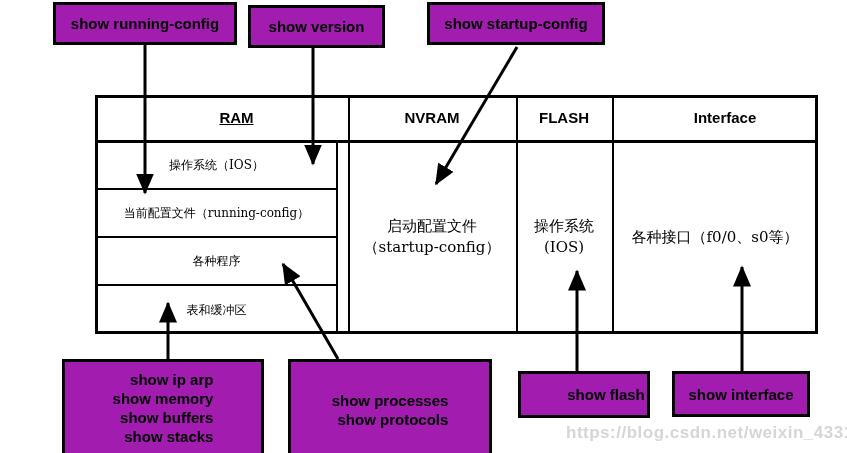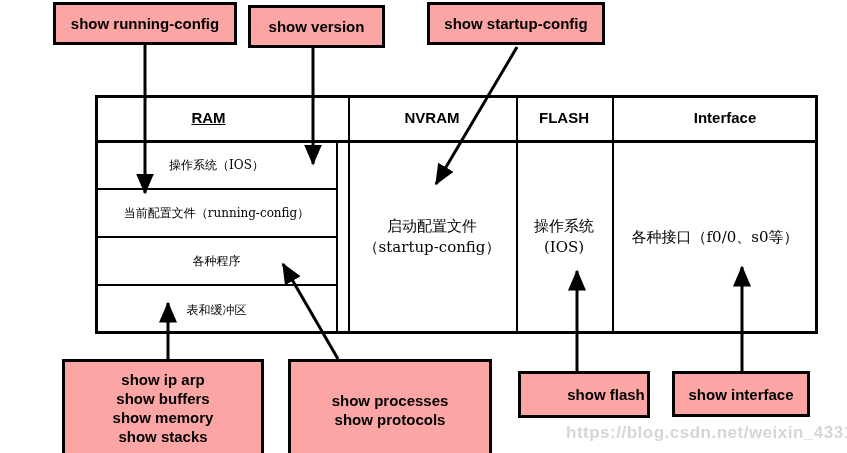--- a/index.html
+++ b/index.html
@@ -2,23 +2,23 @@
 <html><head>
 <meta charset="utf-8">
 <style>
   html,body{margin:0;padding:0;background:#ffffff;}
   .canvas{
     position:relative;width:847px;height:453px;background:#ffffff;
     overflow:hidden;font-family:"Liberation Sans",sans-serif;color:#000;
   }
   .abs{position:absolute;box-sizing:border-box;}
   .cmd-box{
-    position:absolute;box-sizing:border-box;border:3px solid #000;background:#fca5a5;
+    position:absolute;box-sizing:border-box;border:3px solid #000;background:#a21caf;
     display:flex;align-items:center;justify-content:center;
-    font-weight:bold;font-size:15px;text-align:center;line-height:19px;
+    font-weight:bold;font-size:15px;text-align:right;line-height:19px;
   }
   .hdr{
     position:absolute;box-sizing:border-box;display:flex;align-items:center;justify-content:center;
     font-weight:bold;font-size:15px;
   }
   .cellzh{
     position:absolute;box-sizing:border-box;display:flex;flex-direction:column;
     align-items:center;justify-content:center;text-align:center;
     font-family:"DejaVu Serif","Liberation Serif",serif;font-size:15px;line-height:21px;
   }
@@ -52,21 +52,21 @@
   </div>
 
   <div class="abs" style="left:95px;top:95px;width:723px;height:239px;border:3px solid #000;"></div>
 
   <div class="line-h" style="left:95px;top:140px;width:723px;"></div>
 
   <div class="line-v" style="left:348px;top:95px;height:239px;"></div>
   <div class="line-v" style="left:516px;top:95px;height:239px;"></div>
   <div class="line-v" style="left:612px;top:95px;height:239px;"></div>
 
-  <div class="hdr" style="left:82px;top:95px;width:253px;height:45px;text-decoration:underline;">RAM</div>
+  <div class="hdr" style="left:110px;top:95px;width:253px;height:45px;text-decoration:underline;">RAM</div>
   <div class="hdr" style="left:348px;top:95px;width:168px;height:45px;">NVRAM</div>
   <div class="hdr" style="left:516px;top:95px;width:96px;height:44px;">FLASH</div>
   <div class="hdr" style="left:612px;top:95px;width:206px;height:45px;padding-left:20px;">Interface</div>
 
   <div class="abs" style="left:97px;top:142px;width:241px;height:190px;border-right:2px solid #000;">
     <div class="ramrow">操作系统（IOS）</div>
     <div class="ramrow">当前配置文件（running-config）</div>
     <div class="ramrow">各种程序</div>
     <div class="ramrow">表和缓冲区</div>
   </div>
@@ -81,22 +81,22 @@
     <div>(IOS)</div>
   </div>
 
   <div class="cellzh" style="left:614px;top:142px;width:202px;height:190px;white-space:nowrap;">
     <div>各种接口（f0/0、s0等）</div>
   </div>
 
   <div class="cmd-box" style="left:62px;top:359px;width:202px;height:102px;align-items:flex-start;padding-top:8px;">
     <div>
       <div>show ip arp</div>
+      <div>show memory</div>
       <div>show buffers</div>
-      <div>show memory</div>
       <div>show stacks</div>
     </div>
   </div>
 
   <div class="cmd-box" style="left:288px;top:359px;width:204px;height:102px;align-items:flex-start;padding-top:29px;">
     <div>
       <div>show processes</div>
       <div>show protocols</div>
     </div>
   </div>

